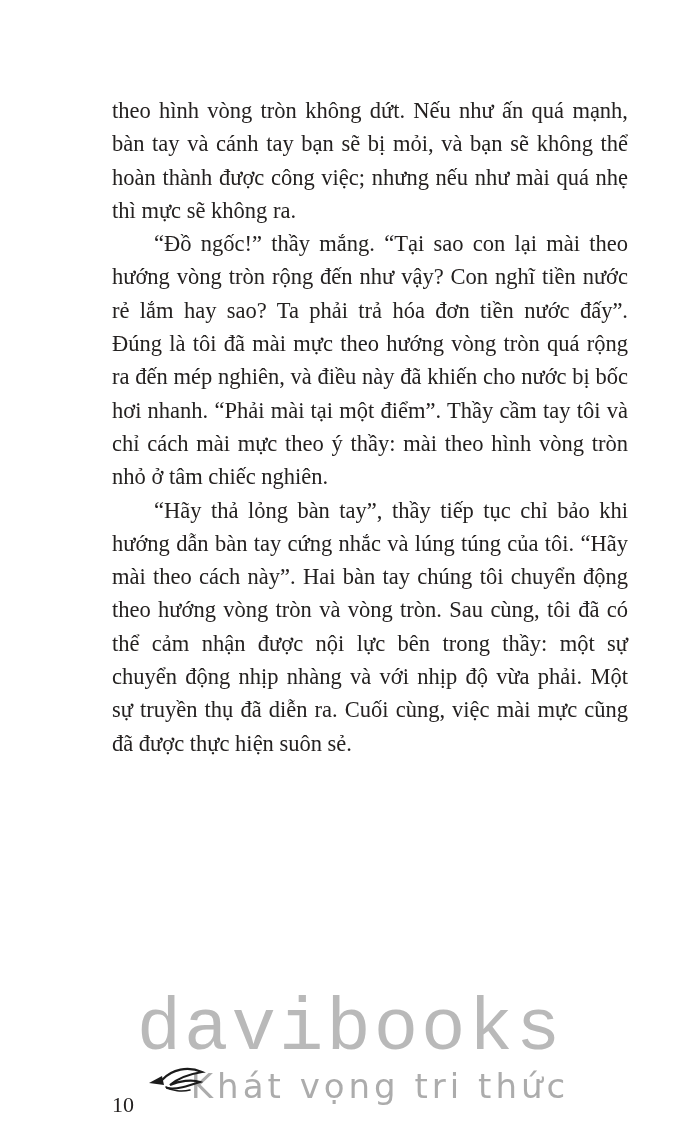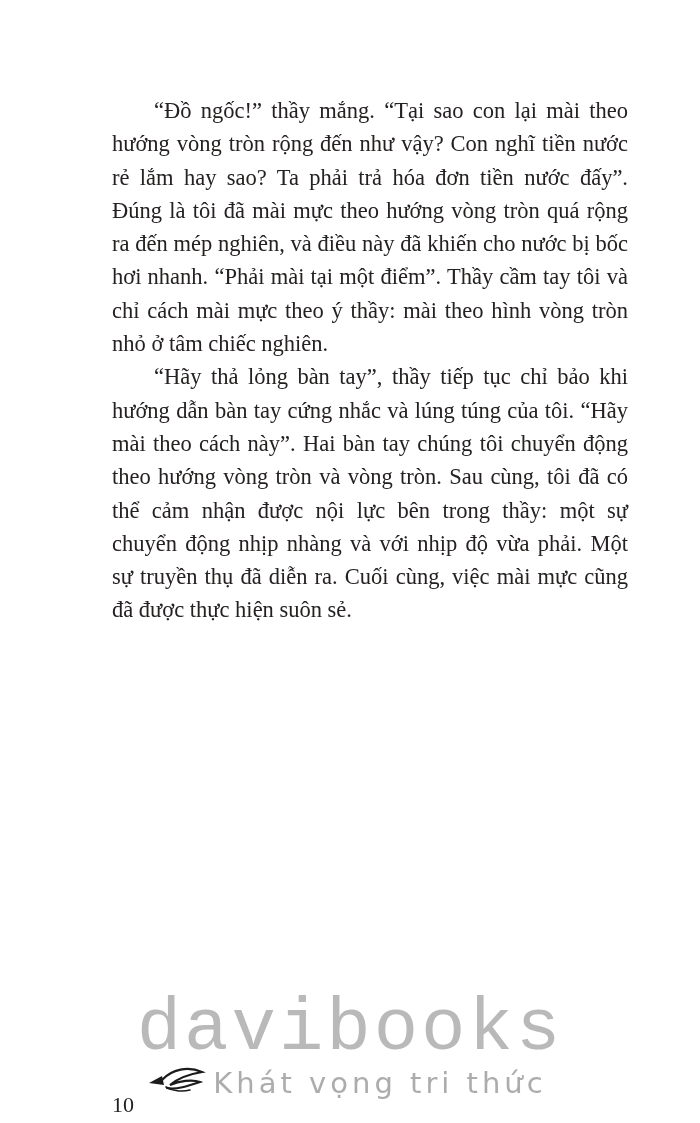--- a/index.html
+++ b/index.html
@@ -47,21 +47,21 @@
     font-family: Liberation Mono, monospace;
     font-size: 74px;
     font-weight: 500;
     color: #8f8f8f;
     opacity: 0.62;
     letter-spacing: 3px;
     line-height: 1;
   }
   .wm-subtitle {
     font-family: "DejaVu Sans", sans-serif;
-    font-size: 29px;
+    font-size: 34px;
     color: #8d8d8d;
     opacity: 0.72;
     letter-spacing: 4px;
     margin-top: 2px;
     margin-left: 60px;
     line-height: 1.1;
   }
   .footer {
     position: absolute;
     left: 112px;
@@ -81,20 +81,21 @@
     display: inline-block;
     margin-top: 2px;
   }
 </style>
 </head>
 <body>
 
 <div class="page">
 
   <div class="text-block">
+    <p class="para no-indent">theo hình vòng tròn không dứt. Nếu như ấn quá mạnh, bàn tay và cánh tay bạn sẽ bị mỏi, và bạn sẽ không thể hoàn thành được công việc; nhưng nếu như mài quá nhẹ thì mực sẽ không ra.</p>
     <p class="para">“Đồ ngốc!” thầy mắng. “Tại sao con lại mài theo hướng vòng tròn rộng đến như vậy? Con nghĩ tiền nước rẻ lắm hay sao? Ta phải trả hóa đơn tiền nước đấy”. Đúng là tôi đã mài mực theo hướng vòng tròn quá rộng ra đến mép nghiên, và điều này đã khiến cho nước bị bốc hơi nhanh. “Phải mài tại một điểm”. Thầy cầm tay tôi và chỉ cách mài mực theo ý thầy: mài theo hình vòng tròn nhỏ ở tâm chiếc nghiên.</p>
     <p class="para">“Hãy thả lỏng bàn tay”, thầy tiếp tục chỉ bảo khi hướng dẫn bàn tay cứng nhắc và lúng túng của tôi. “Hãy mài theo cách này”. Hai bàn tay chúng tôi chuyển động theo hướng vòng tròn và vòng tròn. Sau cùng, tôi đã có thể cảm nhận được nội lực bên trong thầy: một sự chuyển động nhịp nhàng và với nhịp độ vừa phải. Một sự truyền thụ đã diễn ra. Cuối cùng, việc mài mực cũng đã được thực hiện suôn sẻ.</p>
   </div>
 
   <div class="watermark">
     <div class="wm-title">davibooks</div>
     <div class="wm-subtitle">Khát vọng tri thức</div>
   </div>
 
   <div class="footer">

